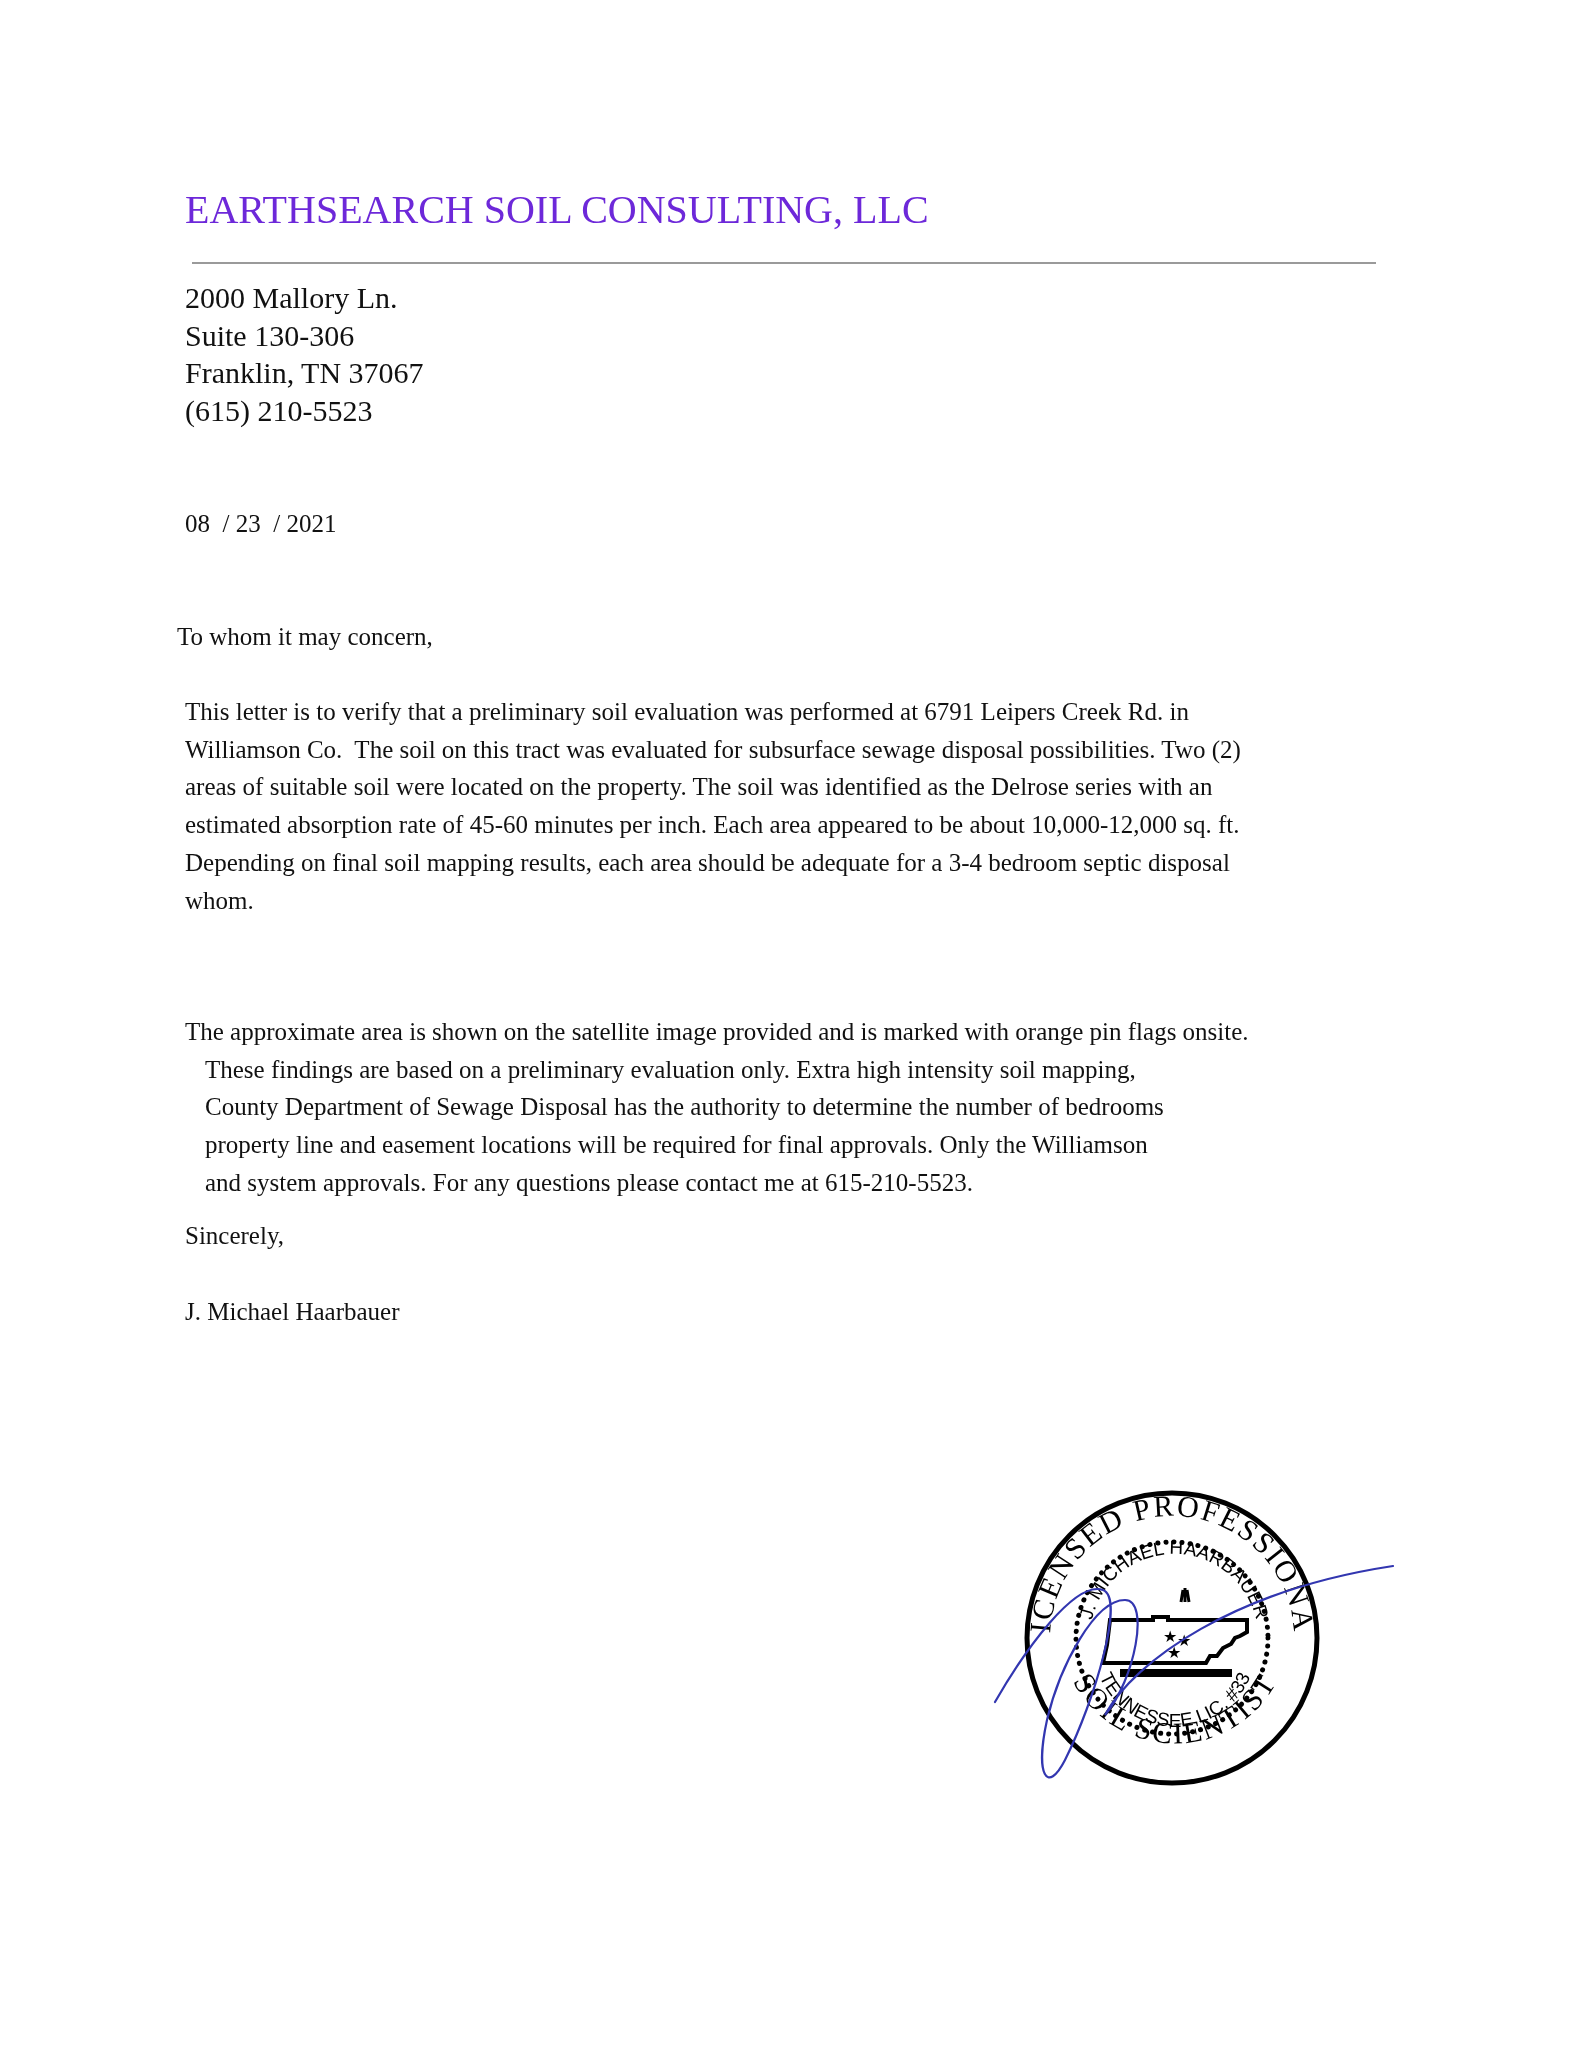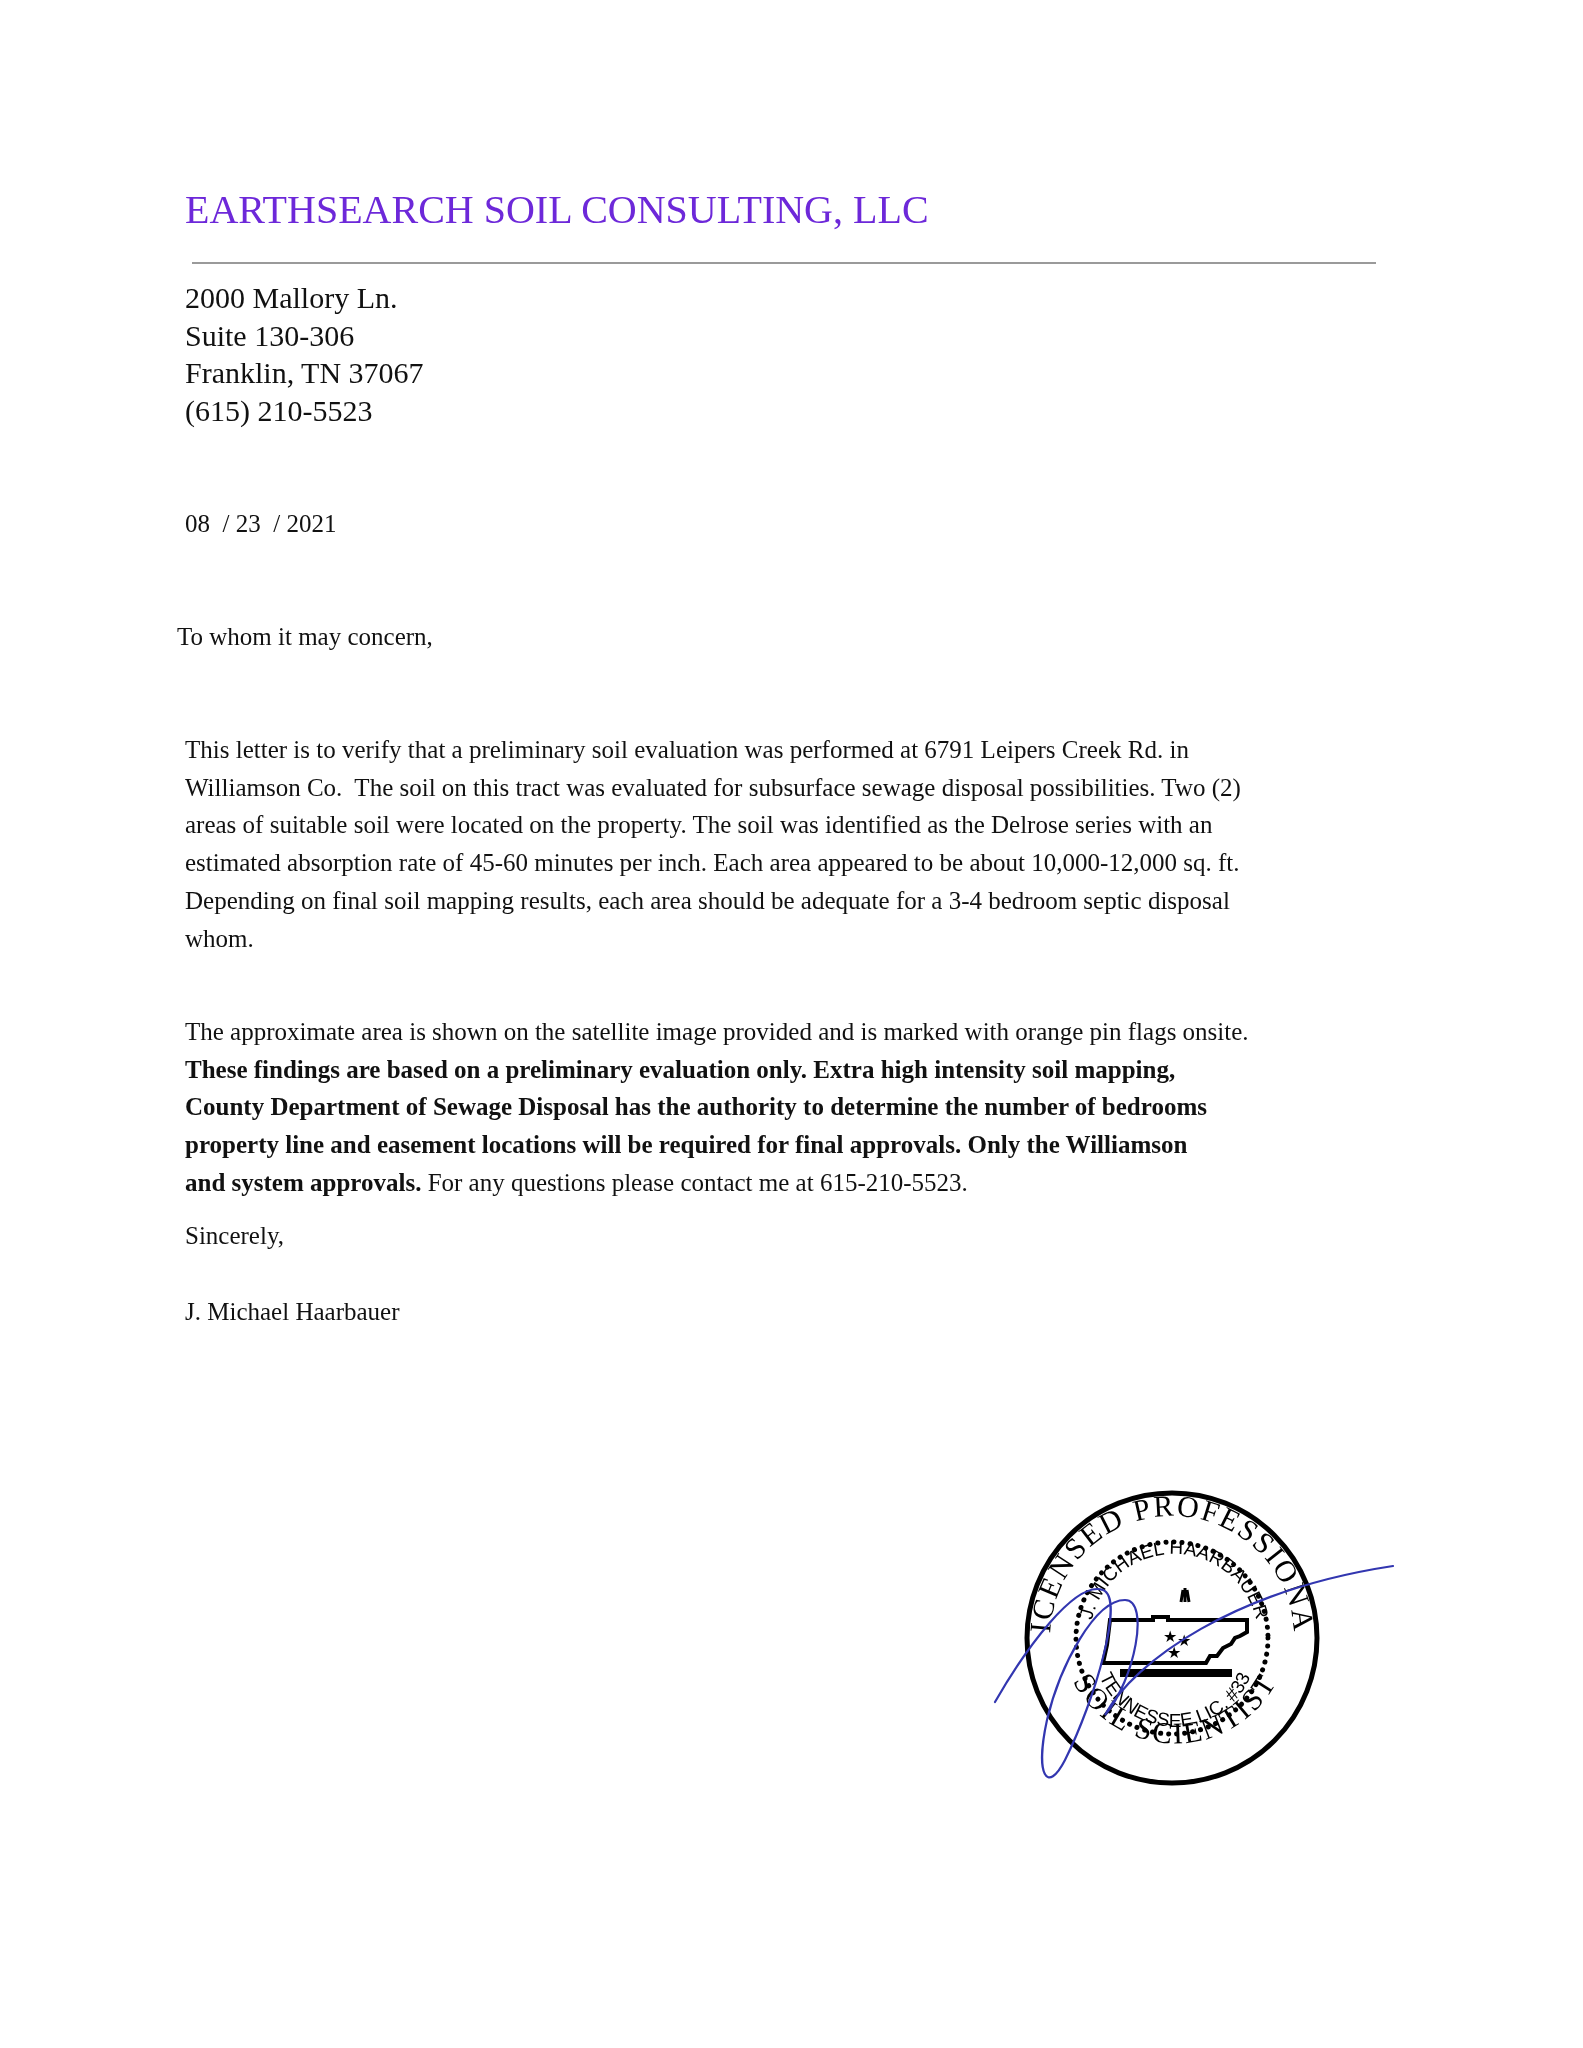--- a/index.html
+++ b/index.html
@@ -7,23 +7,23 @@
          font-family:"Liberation Serif", "DejaVu Serif", serif; color:#111; }
   .abs { position:absolute; }
   .title { left:185px; top:186px; font-size:40px; line-height:48px; letter-spacing:0px; color:#6d28d9; white-space:nowrap; }
   .rule { left:192px; top:262px; width:1184px; height:2px; background:#9a9a9a; }
   .addr { left:185px; top:279px; font-size:30px; line-height:37.5px; }
   .addr div { white-space:nowrap; }
   .date { left:185px; top:505px; font-size:25px; line-height:37.5px; white-space:nowrap; }
   .greeting { left:177px; top:618px; font-size:25px; line-height:37.5px; white-space:nowrap; }
   .para { left:185px; font-size:25px; line-height:37.7px; }
   .para div { white-space:nowrap; }
-  .p1 { top:731px; }
+  .p1 { top:693px; }
   .p2 { top:1013px; }
-  .bold { font-weight:bold; }
+  .bold { font-weight:normal;margin-left:20px; }
   .closing { left:185px; top:1217px; font-size:25px; line-height:37.5px; white-space:nowrap; }
   .signer { left:185px; top:1293px; font-size:25px; line-height:37.5px; white-space:nowrap; }
   .seal { left:985px; top:1470px; width:420px; height:340px; }
 </style>
 </head>
 <body>
 
 <div class="abs title">EARTHSEARCH SOIL CONSULTING, LLC</div>
 <div class="abs rule"></div>
 

